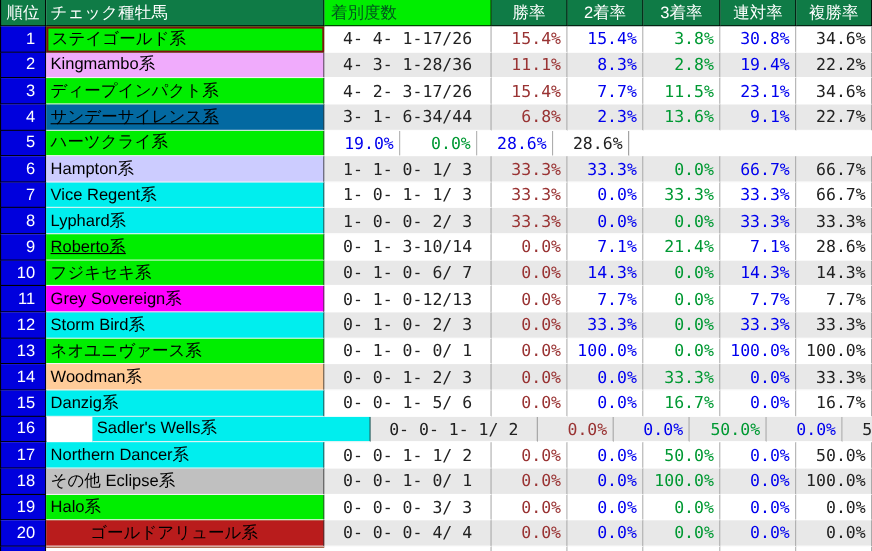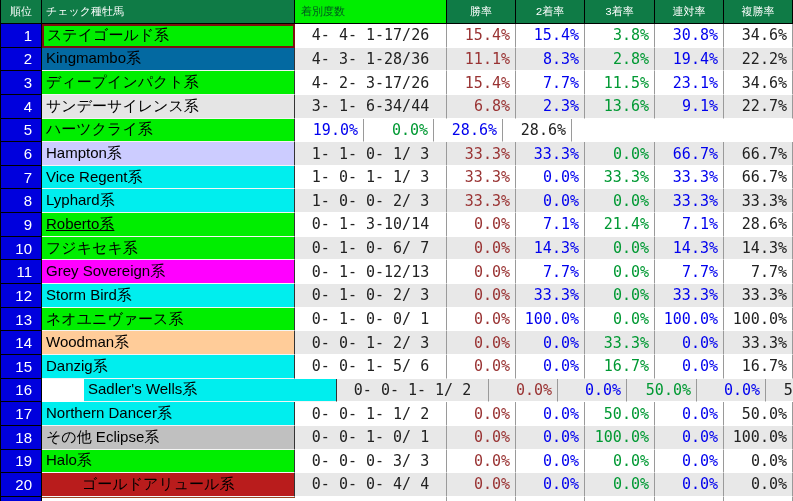--- a/index.html
+++ b/index.html
@@ -2,21 +2,21 @@
 <html style="--header-bg: #0F7B46; --header-text: #FFFFFF; --record-header-bg: #00EE00; --record-header-text: #00561E; --rank-bg: #0000DD; --row-stripe: #E8E8E8; --row-green: #00EE00; --row-cyan: #00EEEE; --row-peach: #FFCC99; --row-lavender: #CCCCFF; --row-magenta: #FF00FF; --row-gray: #C0C0C0; --win-text: #993333; --second-text: #0000EE; --third-text: #009933; --quinella-text: #0000EE; --show-text: #222222; --selected-border: #7E1010; --partial-line: #994422;"><head>
 <meta charset="utf-8">
 <style>
   html,body{margin:0;padding:0;background:#fff;}
   #app{
     width:793px;height:501px;overflow:hidden;background:#fff;
     font-family:"Liberation Sans","DejaVu Sans",sans-serif;
     font-size:15px;color:#000;position:relative;
   }
   .row{display:flex;height:23.65px;}
-  .row.header{height:24px;font-size:11px;font-family:Liberation Mono, monospace;}
+  .row.header{height:24px;font-size:15px;}
   .cell{
     box-sizing:border-box;display:flex;align-items:center;
     overflow:hidden;white-space:pre;flex:0 0 auto;
   }
   
   .c-rank{width:42px;}
   .c-name{width:253px;}
   .c-record{width:152px;}
   .c-pct{width:69px;}
   .c-pct.third{width:70px;}
@@ -88,41 +88,41 @@
         <div class="cell name c-name selected" style="background: rgb(0, 238, 0);">ステイゴールド系</div>
         <div class="cell val record c-record">4- 4- 1-17/26</div>
         <div class="cell val pct win c-pct">15.4%</div>
         <div class="cell val pct second c-pct">15.4%</div>
         <div class="cell val pct third c-pct third">3.8%</div>
         <div class="cell val pct quinella c-pct">30.8%</div>
         <div class="cell val pct show c-pct">34.6%</div>
       </div>
       <div class="row body even">
         <div class="cell rank c-rank">2</div>
-        <div class="cell name c-name" style="background: #0369a1;">Kingmambo系</div>
+        <div class="cell name c-name" style="background: #f0abfc;">Kingmambo系</div>
         <div class="cell val record c-record">4- 3- 1-28/36</div>
         <div class="cell val pct win c-pct">11.1%</div>
         <div class="cell val pct second c-pct">8.3%</div>
         <div class="cell val pct third c-pct third">2.8%</div>
         <div class="cell val pct quinella c-pct">19.4%</div>
         <div class="cell val pct show c-pct">22.2%</div>
       </div>
       <div class="row body">
         <div class="cell rank c-rank">3</div>
         <div class="cell name c-name" style="background: rgb(0, 238, 0);">ディープインパクト系</div>
         <div class="cell val record c-record">4- 2- 3-17/26</div>
         <div class="cell val pct win c-pct">15.4%</div>
         <div class="cell val pct second c-pct">7.7%</div>
         <div class="cell val pct third c-pct third">11.5%</div>
         <div class="cell val pct quinella c-pct">23.1%</div>
         <div class="cell val pct show c-pct">34.6%</div>
       </div>
       <div class="row body even">
         <div class="cell rank c-rank">4</div>
-        <div class="cell name c-name" style="background: #e5e5e5;">サンデーサイレンス系</div>
+        <div class="cell name c-name" style="background: #0369a1; text-decoration: underline;">サンデーサイレンス系</div>
         <div class="cell val record c-record">3- 1- 6-34/44</div>
         <div class="cell val pct win c-pct">6.8%</div>
         <div class="cell val pct second c-pct">2.3%</div>
         <div class="cell val pct third c-pct third">13.6%</div>
         <div class="cell val pct quinella c-pct">9.1%</div>
         <div class="cell val pct show c-pct">22.7%</div>
       </div>
       <div class="row body">
         <div class="cell rank c-rank">5</div>
         <div class="cell name c-name" style="background: rgb(0, 238, 0);">ハーツクライ系</div>

